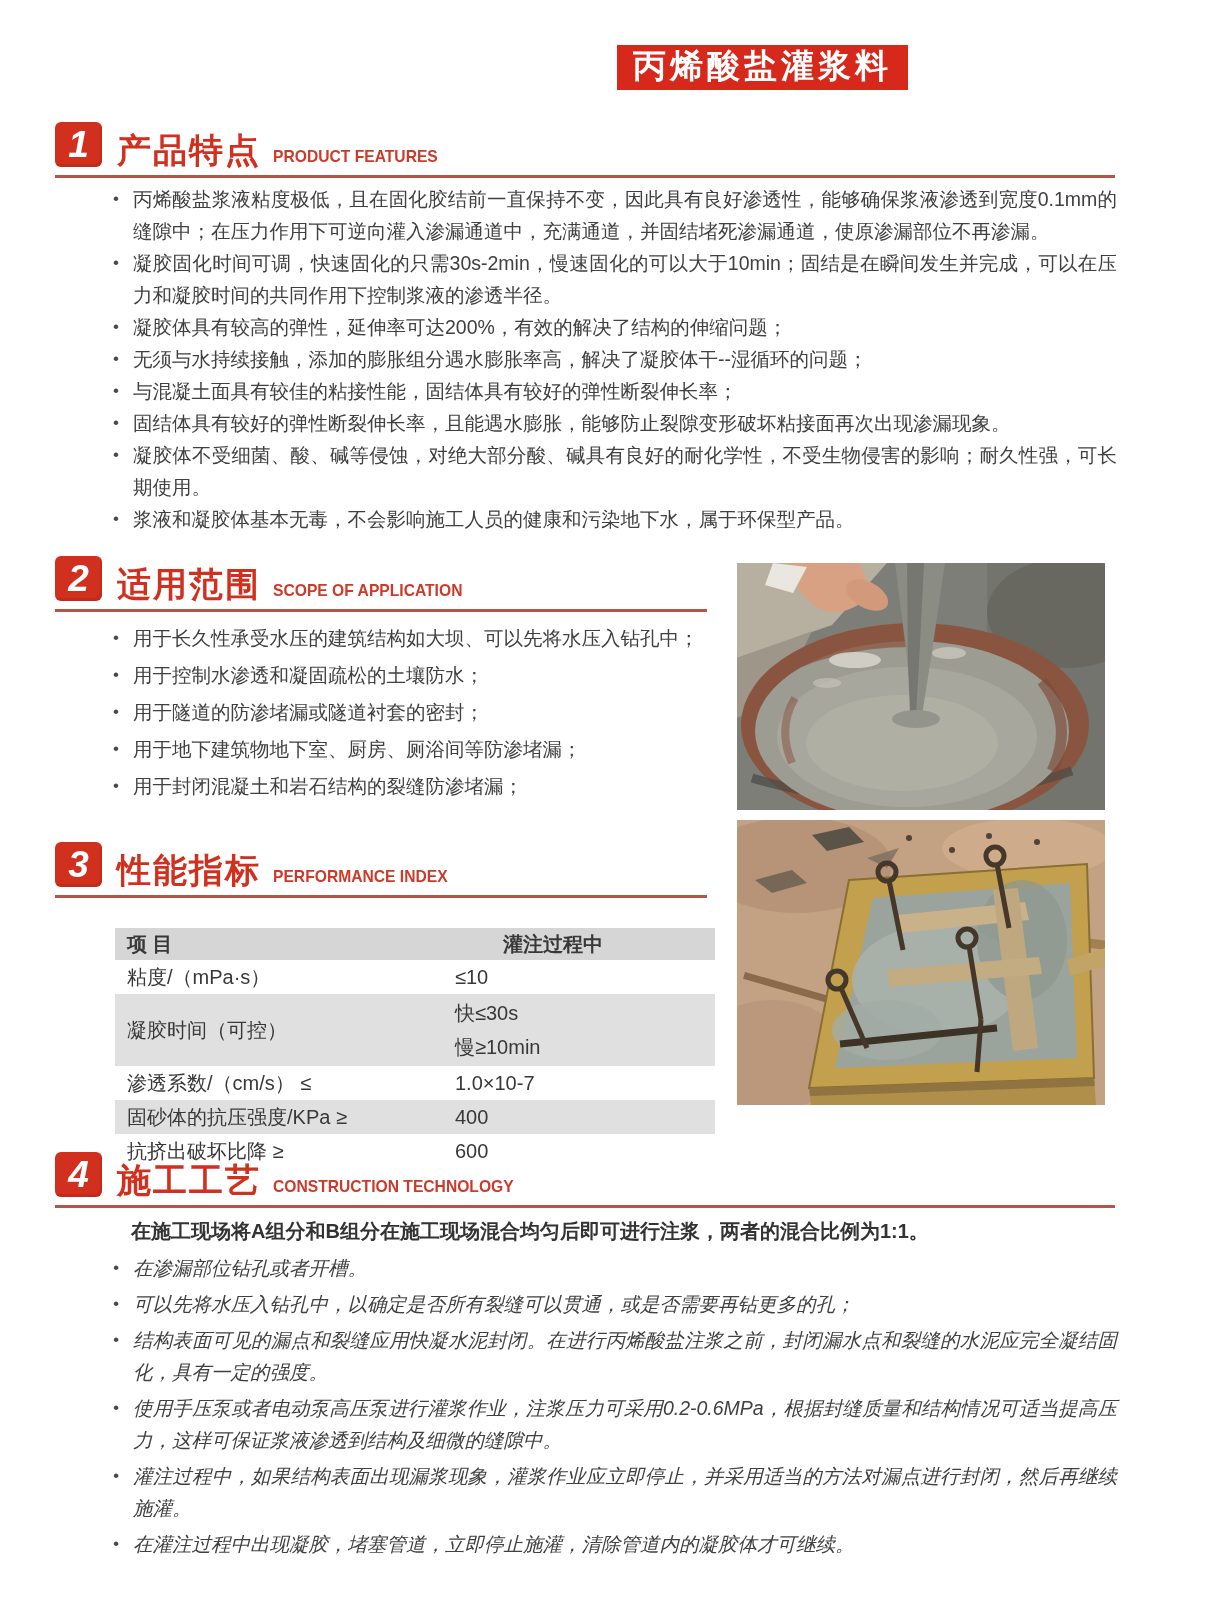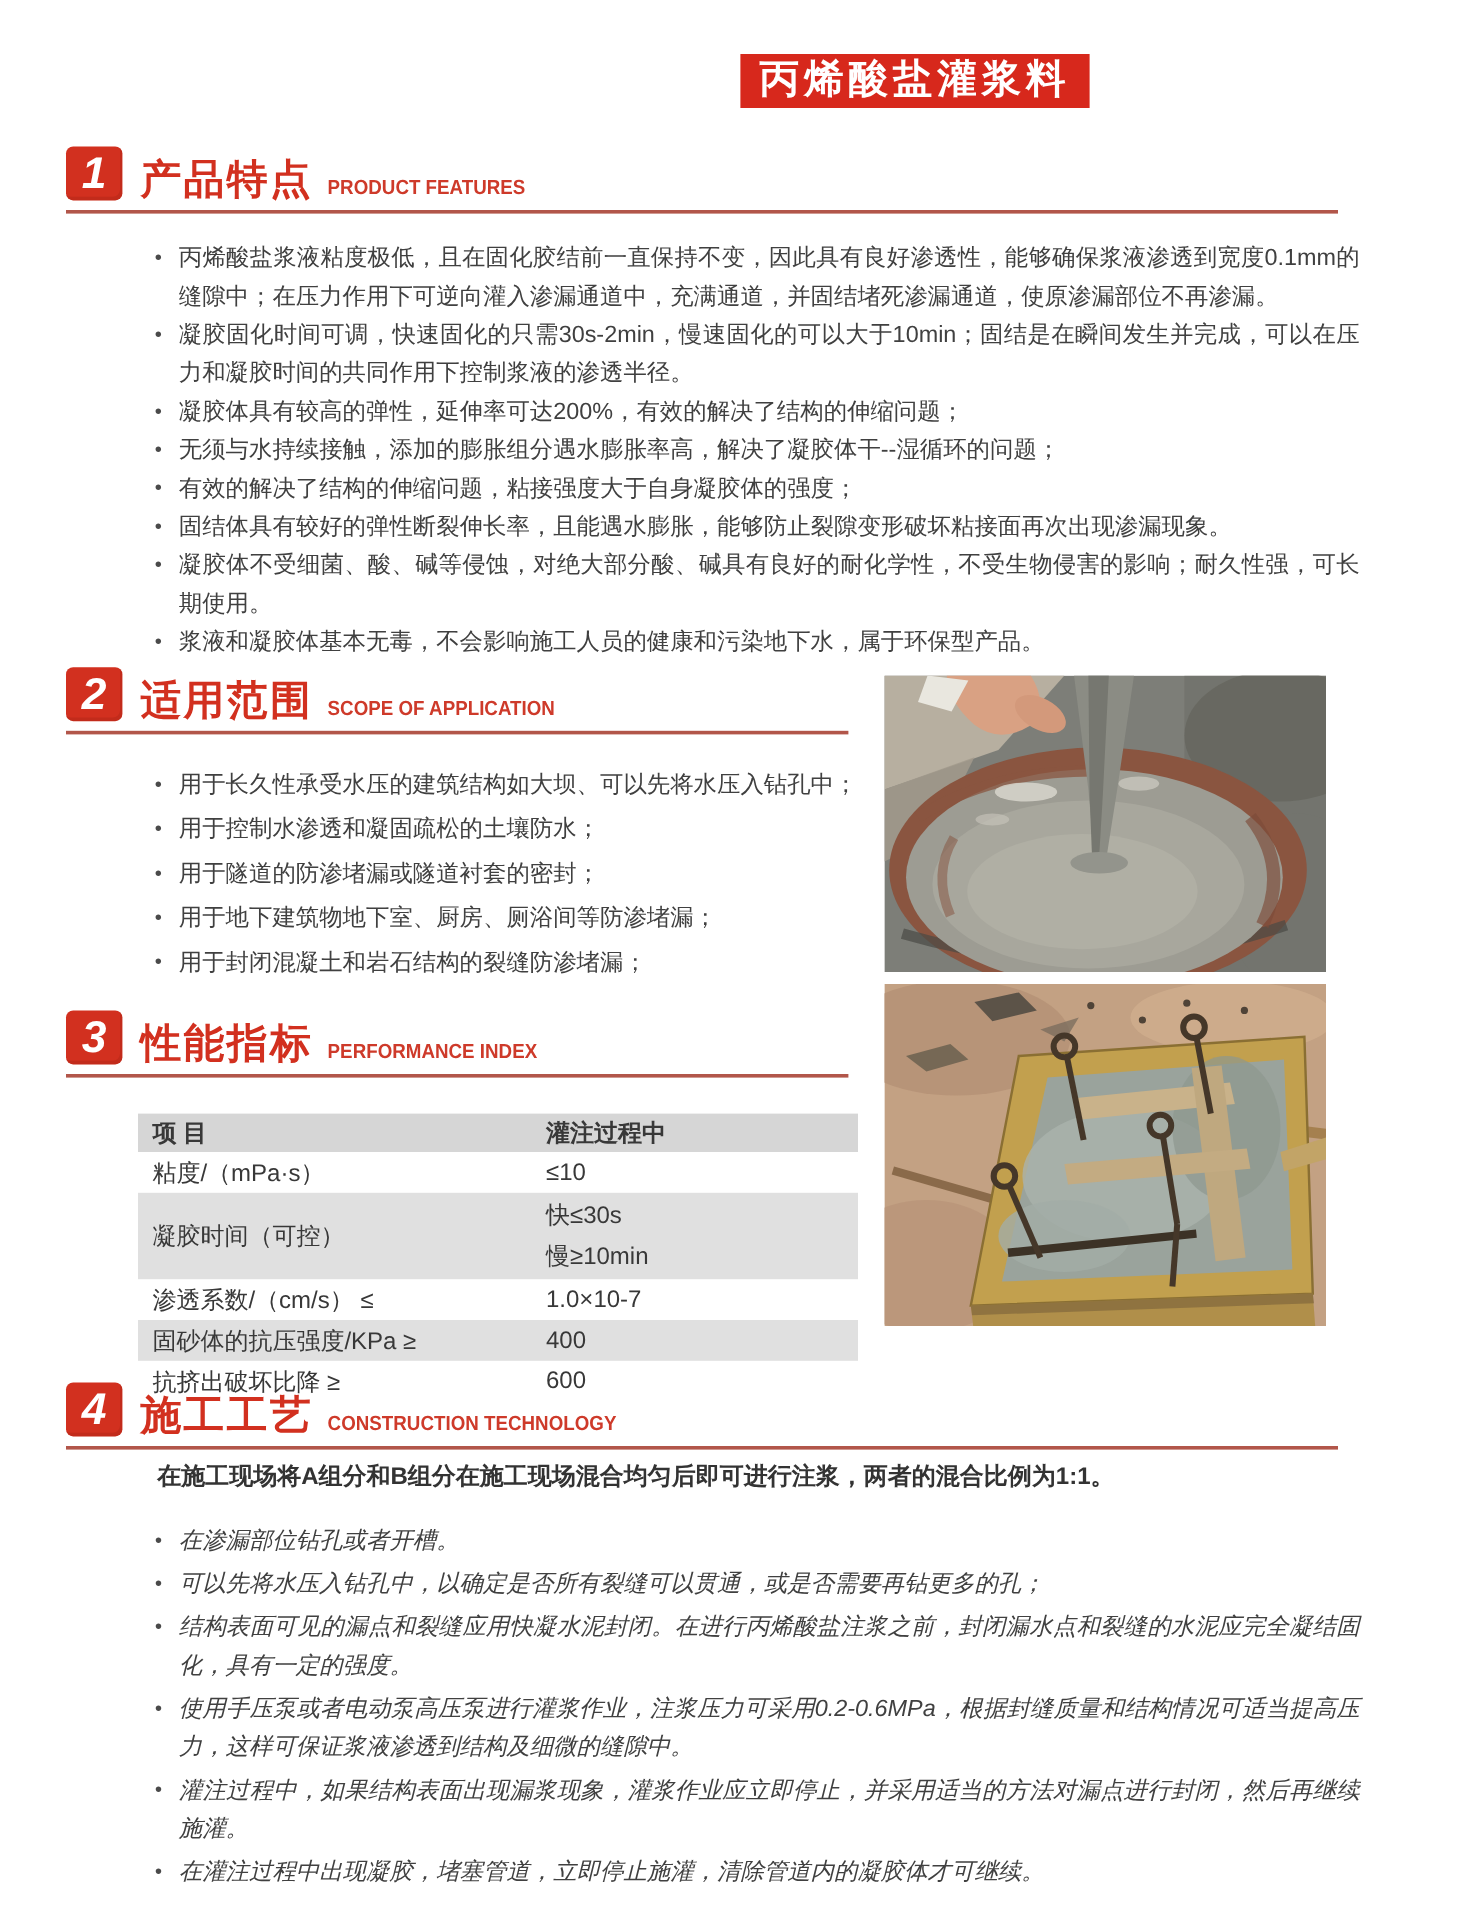--- a/index.html
+++ b/index.html
@@ -29,21 +29,21 @@
     box-shadow: inset -2px -3px 0 rgba(120,20,10,0.18);
   }
   .sec-zh { font-size:34px; font-weight:700; color:#d2301f; letter-spacing:2px; line-height:1; }
   .sec-en { font-size:17px; font-weight:700; color:#ce3a2a; margin-left:12px; line-height:1;
             padding-bottom:2px; transform:scaleX(0.92); transform-origin:left bottom; white-space:nowrap; }
   .h-s1 { left:55px; top:122px; width:1060px; }
   .h-s2 { left:55px; top:556px; width:652px; }
   .h-s3 { left:55px; top:842px; width:652px; }
   .h-s4 { left:55px; top:1152px; width:1060px; }
   
-  .blist { list-style:none; margin:16px; padding:0; position:absolute; }
+  .blist { list-style:none; margin:0; padding:0; position:absolute; }
   .blist li {
     position:relative; padding-left:28px;
     font-size:19.5px; line-height:32px; color:#404040; text-align:justify;
   }
   .blist li::before {
     content:"\2022"; position:absolute; left:8px; top:0;
     color:#4a4a4a; font-size:17px;
   }
   .l-s1 { left:105px; top:183px; width:1012px; }
   .l-s2 { left:105px; top:622px; width:618px; }
@@ -51,21 +51,21 @@
   .l-s4 { left:105px; top:1252px; width:1012px; }
   .l-s4 li { margin-bottom:4px;font-style:italic; }
   
   .s4-intro {
     position:absolute; left:131px; top:1216px; width:995px;
     font-size:20px; font-weight:700; color:#333333; line-height:30px;
   }
   
   .ptable { position:absolute; left:115px; top:928px; width:600px; font-size:20px; color:#383838; }
   .trow { display:flex; align-items:center; min-height:34px; }
-  .trow.head { background:#d6d6d6; font-weight:700; min-height:32px; }
+  .trow.head { background:#d6d6d6; font-weight:700; min-height:32px;gap:48px; }
   .trow.shade { background:#e0e0e0; }
   .trow.multi { min-height:72px;justify-content:space-between; }
   .tc-item { width:340px; padding-left:12px; box-sizing:border-box; }
   .tc-val  { flex:1; }
   .trow.multi .tc-val div { line-height:34px; }
   
   .photo { position:absolute; }
   .photo svg { display:block; width:100%; height:100%; }
   .photo-top { left:737px; top:563px; width:368px; height:247px; }
   .photo-bottom { left:737px; top:820px; width:368px; height:285px; }
@@ -80,21 +80,21 @@
   <div class="sec-head h-s1">
     <div class="sec-num">1</div>
     <div class="sec-zh">产品特点</div>
     <div class="sec-en">PRODUCT FEATURES</div>
   </div>
   <ul class="blist l-s1">
       <li>丙烯酸盐浆液粘度极低，且在固化胶结前一直保持不变，因此具有良好渗透性，能够确保浆液渗透到宽度0.1mm的缝隙中；在压力作用下可逆向灌入渗漏通道中，充满通道，并固结堵死渗漏通道，使原渗漏部位不再渗漏。</li>
       <li>凝胶固化时间可调，快速固化的只需30s-2min，慢速固化的可以大于10min；固结是在瞬间发生并完成，可以在压力和凝胶时间的共同作用下控制浆液的渗透半径。</li>
       <li>凝胶体具有较高的弹性，延伸率可达200%，有效的解决了结构的伸缩问题；</li>
       <li>无须与水持续接触，添加的膨胀组分遇水膨胀率高，解决了凝胶体干--湿循环的问题；</li>
-      <li>有效的解决了结构的伸缩问题，粘接强度大于自身凝胶体的强度；</li>
+      <li>与混凝土面具有较佳的粘接性能，固结体具有较好的弹性断裂伸长率；</li>
       <li>固结体具有较好的弹性断裂伸长率，且能遇水膨胀，能够防止裂隙变形破坏粘接面再次出现渗漏现象。</li>
       <li>凝胶体不受细菌、酸、碱等侵蚀，对绝大部分酸、碱具有良好的耐化学性，不受生物侵害的影响；耐久性强，可长期使用。</li>
       <li>浆液和凝胶体基本无毒，不会影响施工人员的健康和污染地下水，属于环保型产品。</li>
     </ul>
 
   <div class="sec-head h-s2">
     <div class="sec-num">2</div>
     <div class="sec-zh">适用范围</div>
     <div class="sec-en">SCOPE OF APPLICATION</div>
   </div>

